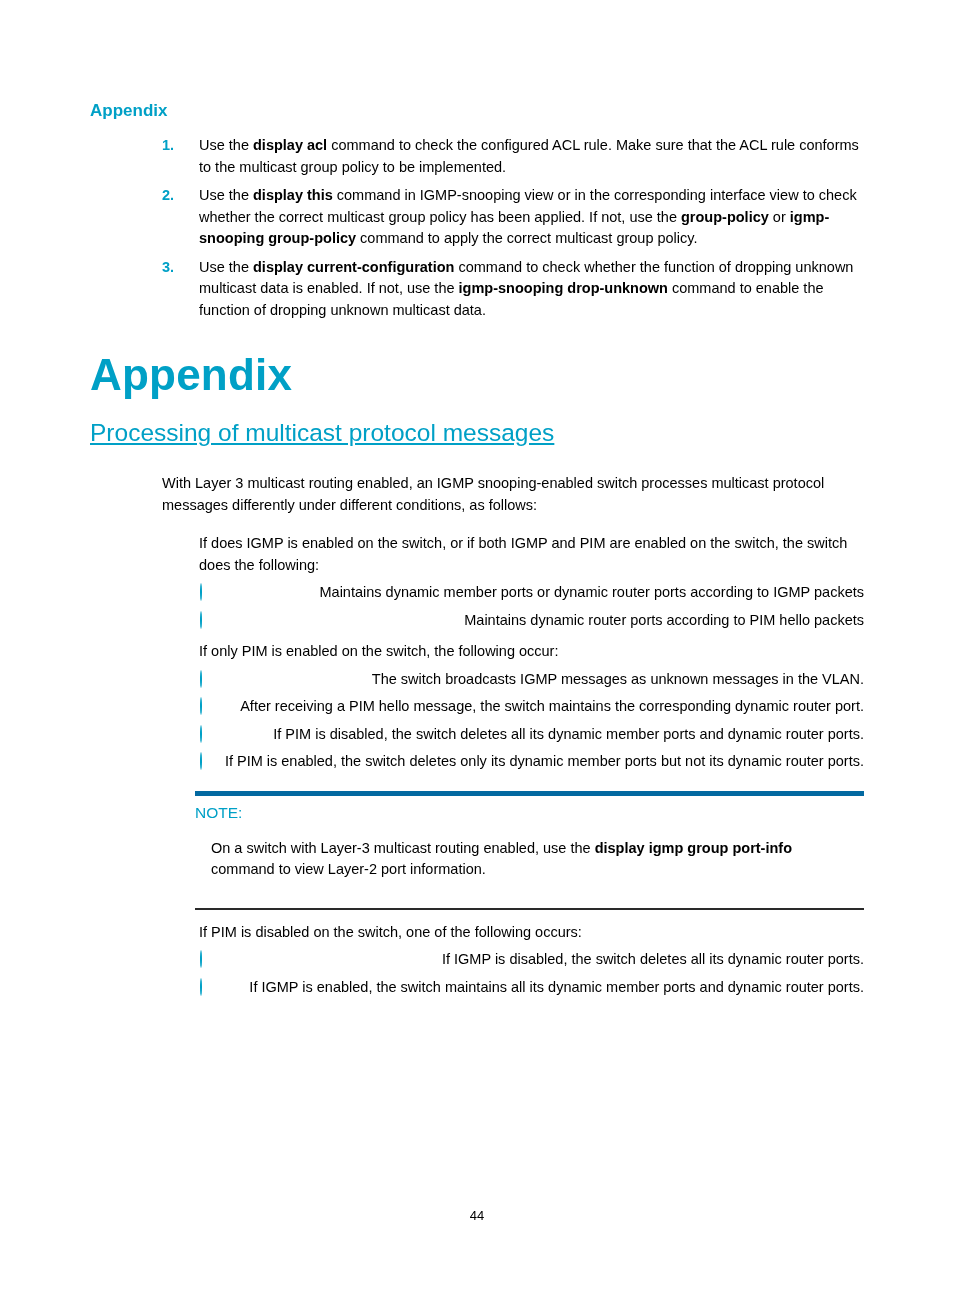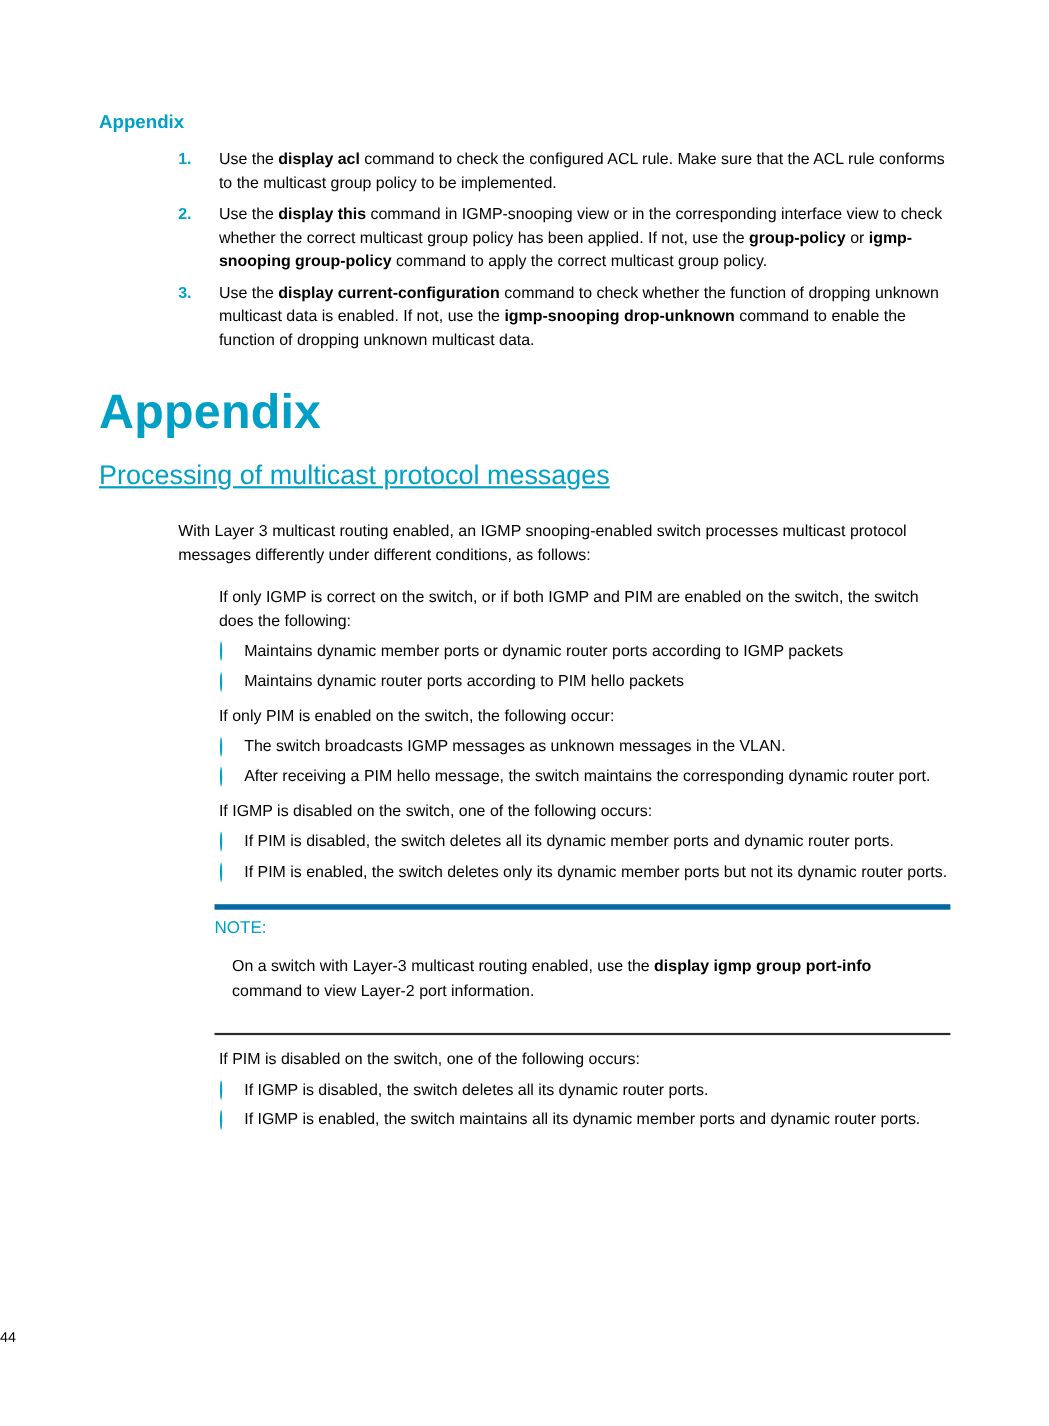--- a/index.html
+++ b/index.html
@@ -65,40 +65,41 @@
   .sub { display: flex; margin: 6px 0 0 110px; }
   .sub-marker { flex: 0 0 22px; }
   .sub-marker .circle {
     width: 7px; height: 7px;
     border-radius: 50%;
     border: 1.4px solid var(--accent, #00A0C6);
     box-sizing: border-box;
     margin-top: 7px;
     background: transparent;
   }
-  .sub-text { flex: 1; }
+  .sub-text { flex: 1; text-align: right; }
   .note {
     margin: 18px 0 12px 105px;
     border-top: 5px solid #0369a1;
     border-bottom: 2px solid #2a2a2a;
     padding: 7px 0 11px 0;
   }
   .note-label {
     color: var(--accent, #00A0C6);
     font-size: 15.5px;
     margin: 0 0 9px 0;
     line-height: 19px;
   }
   .note-text { margin: 16px; }
   b { font-weight: bold; }
   .page-number {
     position: absolute;
     bottom: 72px;
     left: 0;
     width: 100%;
+    text-align: center;
     font-size: 13px;
     line-height: 16px;
   }
 </style>
 </head>
 <body>
 
 <div class="page">
 
   <h3 class="h-solution">Appendix</h3>
@@ -119,21 +120,21 @@
   </div>
 
   <h1 class="h-appendix">Appendix</h1>
 
   <h2 class="h-section">Processing of multicast protocol messages</h2>
 
   <p class="intro">With Layer 3 multicast routing enabled, an IGMP snooping-enabled switch processes multicast protocol messages differently under different conditions, as follows:</p>
 
   <div class="bullet">
     <span class="bullet-marker"><span class="dot"></span></span>
-    <span class="bullet-text">If only IGMP is correct on the switch, or if both IGMP and PIM are enabled on the switch, the switch does the following:</span>
+    <span class="bullet-text">If does IGMP is enabled on the switch, or if both IGMP and PIM are enabled on the switch, the switch does the following:</span>
   </div>
   <div class="sub">
     <span class="sub-marker"><span class="circle"></span></span>
     <span class="sub-text">Maintains dynamic member ports or dynamic router ports according to IGMP packets</span>
   </div>
   <div class="sub">
     <span class="sub-marker"><span class="circle"></span></span>
     <span class="sub-text">Maintains dynamic router ports according to PIM hello packets</span>
   </div>
 
@@ -143,24 +144,20 @@
   </div>
   <div class="sub">
     <span class="sub-marker"><span class="circle"></span></span>
     <span class="sub-text">The switch broadcasts IGMP messages as unknown messages in the VLAN.</span>
   </div>
   <div class="sub">
     <span class="sub-marker"><span class="circle"></span></span>
     <span class="sub-text">After receiving a PIM hello message, the switch maintains the corresponding dynamic router port.</span>
   </div>
 
-  <div class="bullet">
-    <span class="bullet-marker"><span class="dot"></span></span>
-    <span class="bullet-text">If IGMP is disabled on the switch, one of the following occurs:</span>
-  </div>
   <div class="sub">
     <span class="sub-marker"><span class="circle"></span></span>
     <span class="sub-text">If PIM is disabled, the switch deletes all its dynamic member ports and dynamic router ports.</span>
   </div>
   <div class="sub">
     <span class="sub-marker"><span class="circle"></span></span>
     <span class="sub-text">If PIM is enabled, the switch deletes only its dynamic member ports but not its dynamic router ports.</span>
   </div>
 
   <div class="note">

